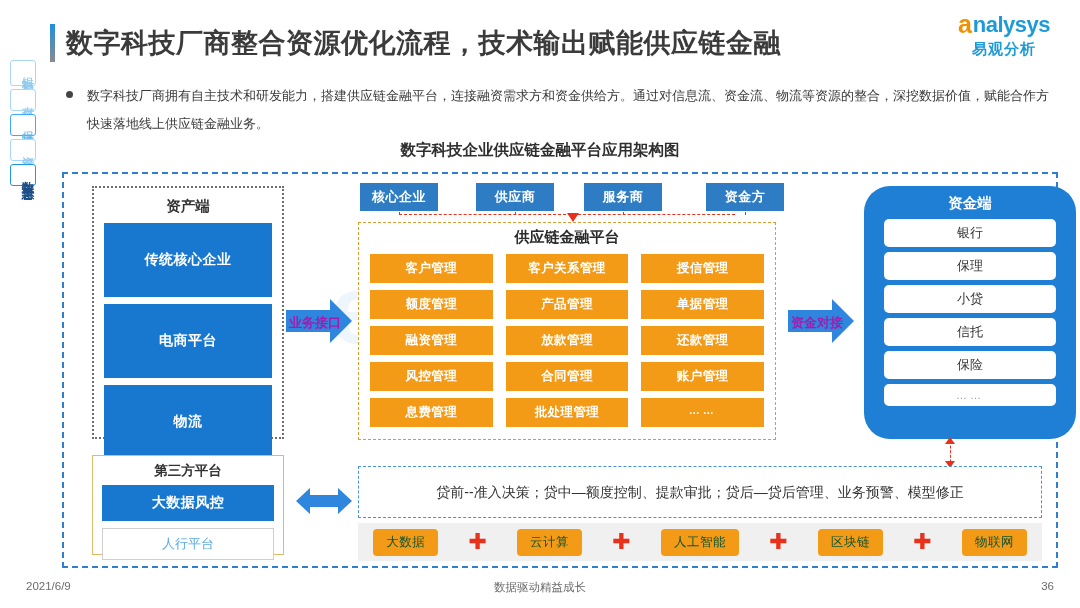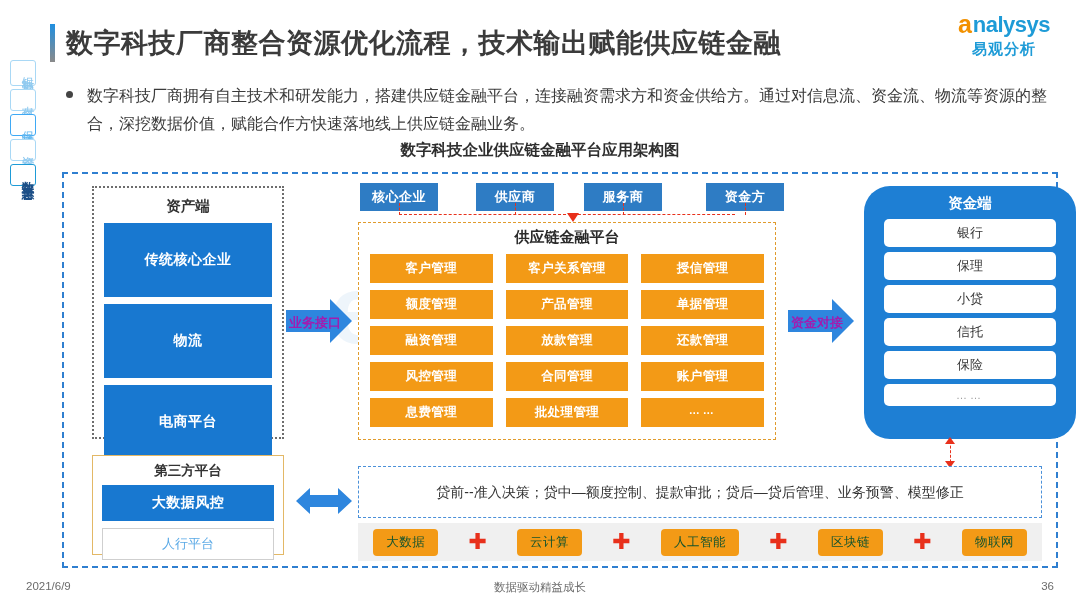--- a/index.html
+++ b/index.html
@@ -126,21 +126,21 @@
   }
   .bullet-dot {
     width: 7px;
     height: 7px;
     border-radius: 50%;
     background: #444;
     margin: 9px 14px 0 0;
     flex: none;
   }
   .bullet-text {
-    font-size: 16px;
+    font-size: 13px;
     line-height: 28px;
     color: #3a3a3a;
   }
 
   .diagram-title {
     position: absolute;
     left: 0;
     top: 140px;
     width: 1080px;
     text-align: center;
@@ -479,22 +479,22 @@
 
   <div class="diagram-title">数字科技企业供应链金融平台应用架构图</div>
 
   <div class="frame"></div>
 
   <div class="watermark">easy分析</div>
 
   <div class="asset-box">
     <div class="box-head">资产端</div>
     <div class="blue-item">传统核心企业</div>
+    <div class="blue-item">电商平台</div>
     <div class="blue-item">物流</div>
-    <div class="blue-item">电商平台</div>
     <div class="blue-item dots">……</div>
   </div>
 
   <div class="third-box">
     <div class="third-head">第三方平台</div>
     <div class="blue-item" style="padding:9px 8px;">大数据风控</div>
     <div class="ghost-item">人行平台</div>
   </div>
 
   <div class="role-tag" style="left:360px;">核心企业</div>

